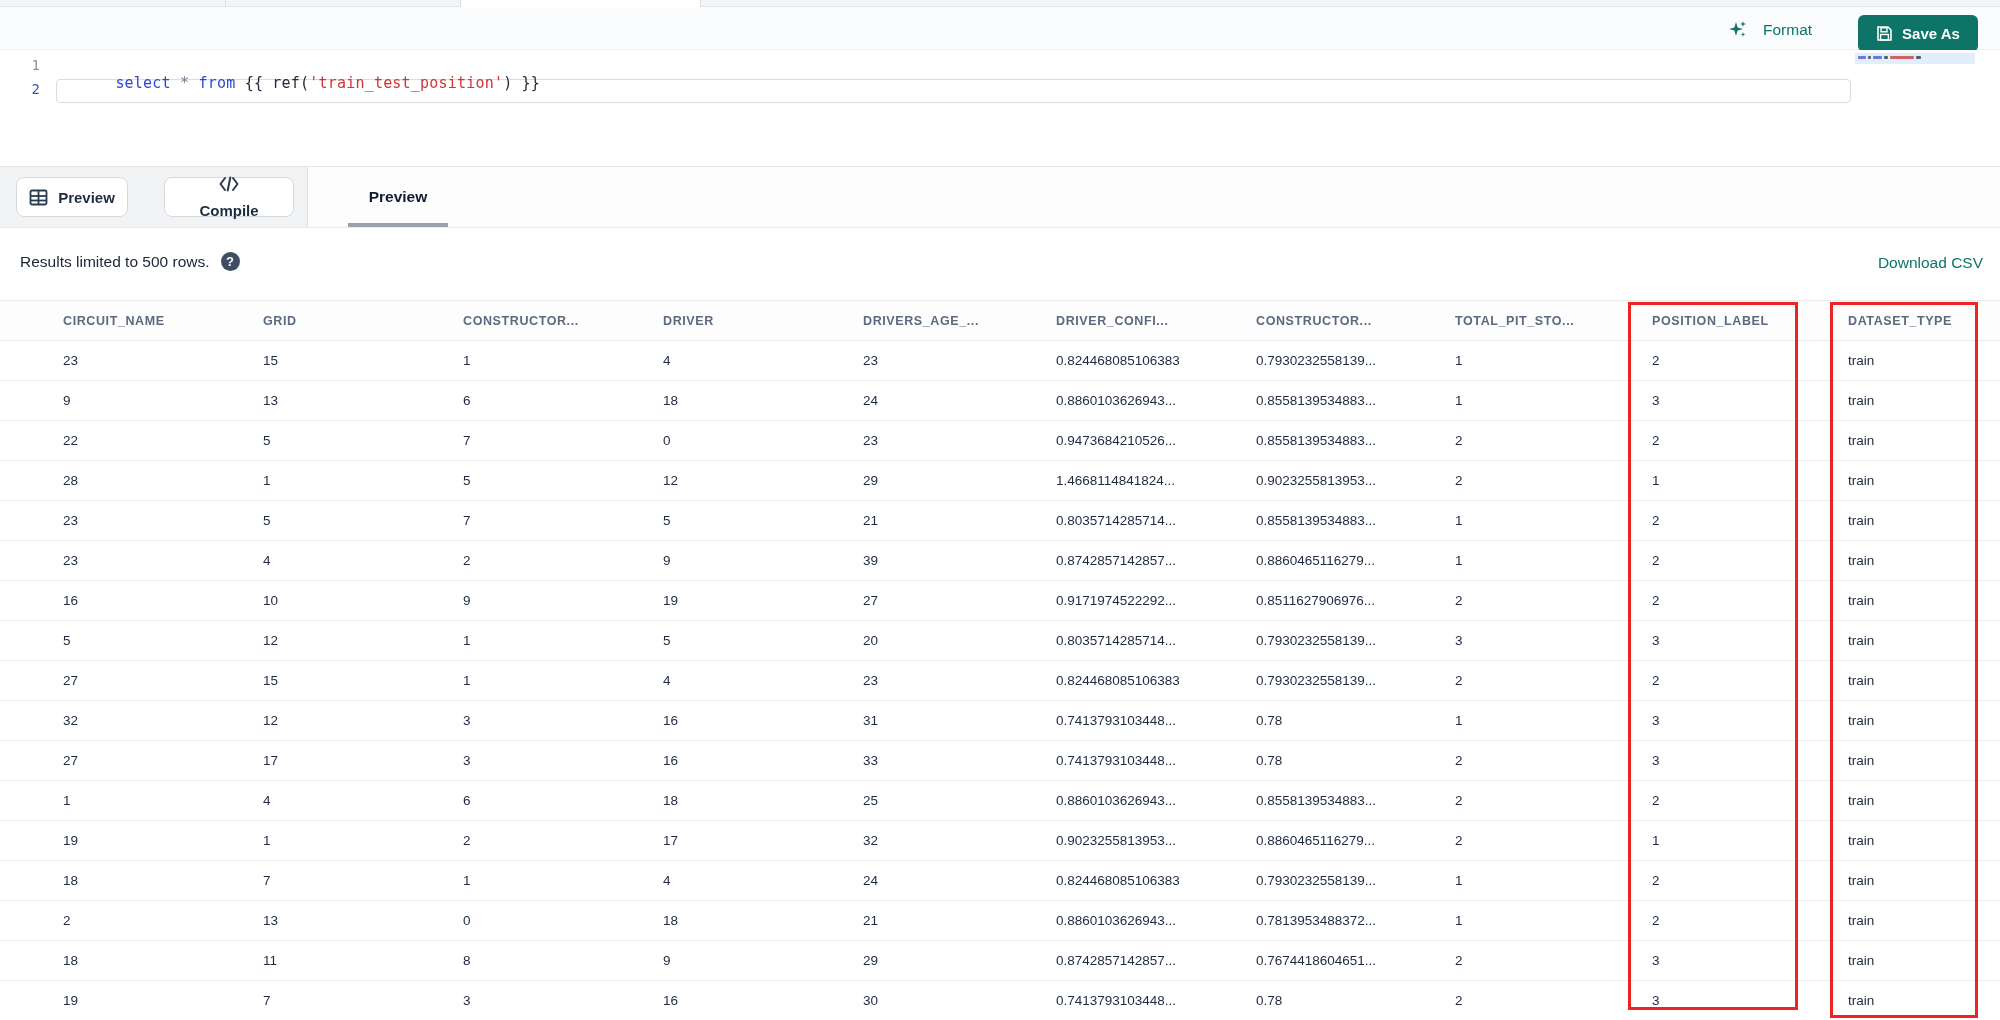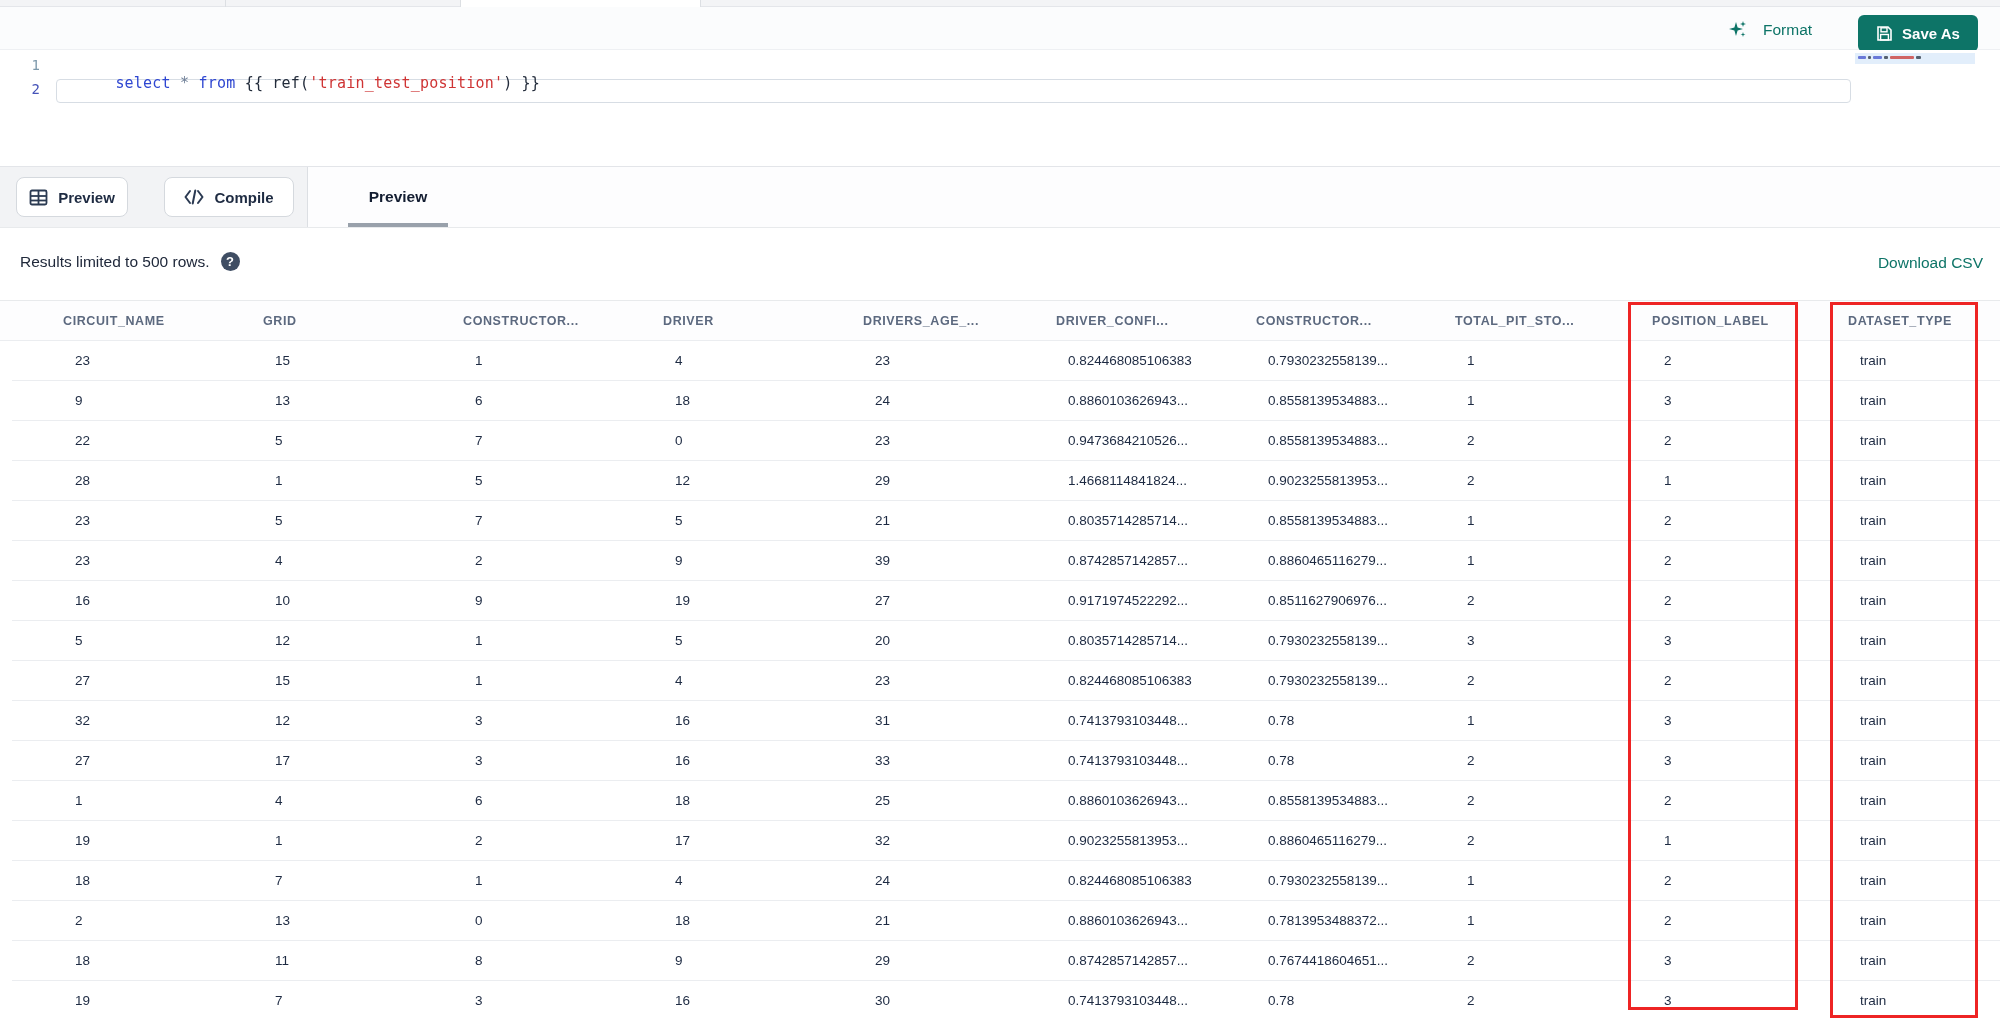--- a/index.html
+++ b/index.html
@@ -42,40 +42,40 @@
   .mm-blue { background:#6a79d8; } .mm-dark { background:#55606f; } .mm-red { background:#d06464; }
   
   .actionbar { position:absolute; left:0; top:166px; width:2000px; height:62px;
     background:#f2f3f5; border-top:1px solid #e3e5e9; border-bottom:1px solid #e8eaec; }
   .actionbar .right-pane { position:absolute; left:308px; top:0; width:1692px; height:60px; background:#fdfdfe; }
   .actionbar .vdivider { position:absolute; left:307px; top:0; width:1px; height:60px; background:#dcdfe3; }
   .pill-btn { position:absolute; top:10px; height:40px; background:#ffffff; border:1px solid #d5d9de;
     border-radius:8px; display:flex; align-items:center; justify-content:center; gap:10px;
     font-size:15px; font-weight:600; color:#1e2b42; cursor:pointer; }
   .preview-btn { left:16px; width:112px; }
-  .compile-btn { left:164px; width:130px; }
+  .compile-btn { left:164px; width:130px;flex-direction:column; }
   .rtab { position:absolute; top:0; height:60px; display:flex; align-items:center; justify-content:center;
     font-size:15.5px; color:#131d31; cursor:pointer; }
   .rtab-results { left:348px; width:100px; font-weight:600; }
   .rtab-compiled { left:458px; width:140px; font-weight:500; }
   .rtab-underline { position:absolute; left:348px; top:56px; width:100px; height:4px; background:#99a1ab; }
   
   .results-header { position:absolute; left:0; top:228px; width:2000px; height:72px; background:#ffffff; }
   .limit-row { position:absolute; left:20px; top:24px; display:flex; align-items:center; gap:11px; }
   .limit-text { font-size:15.5px; color:#20293b; }
   .help-icon { width:19px; height:19px; border-radius:50%; background:#3f4d63; color:#ffffff;
     font-size:13px; font-weight:700; display:flex; align-items:center; justify-content:center; cursor:pointer; }
   .download-csv { position:absolute; right:17px; top:26px; font-size:15.5px; color:#0d7467; cursor:pointer; }
   
   .rtable { position:absolute; left:0; top:300px; width:2000px; }
   .trow { display:grid; grid-template-columns:200px 200px 200px 200px 193px 200px 199px 197px 196px 152px;
     align-items:center; padding-left:63px; border-bottom:1px solid #ebedf0; }
   .thead-row { height:41px; border-top:1px solid #e8eaec; background:#fdfdfe; }
   .thead-row .tcell { font-size:12.5px; font-weight:700; color:#5c697f; letter-spacing:0.6px; }
-  .tbody .trow { height:40px; background:#ffffff;margin-left:12px; }
+  .tbody .trow { height:40px; background:#ffffff; }
   .tcell { font-size:13.5px; color:#1d2a42; overflow:hidden; white-space:nowrap; padding-right:10px; }
   
   .hl-box { position:absolute; border:3px solid #ee2424; background:transparent; pointer-events:none; }
   .hl-position { left:1628px; top:302px; width:170px; height:708px; }
   .hl-dataset  { left:1830px; top:302px; width:148px; height:716px; }
   .icon-svg { display:block; }
 </style>
 </head>
 <body>
 

